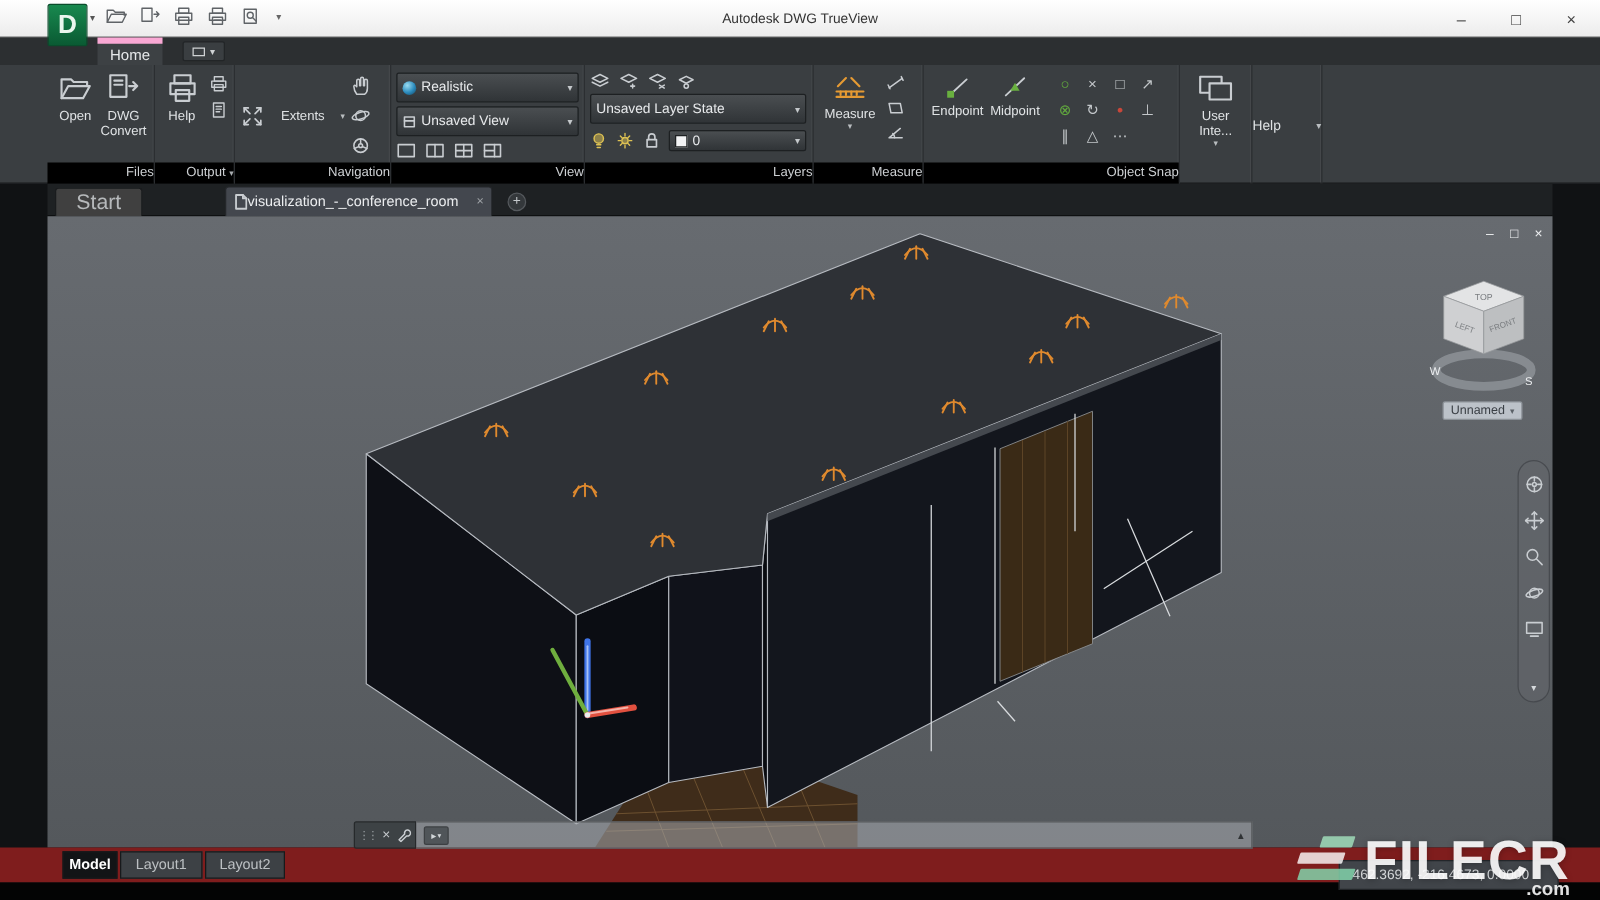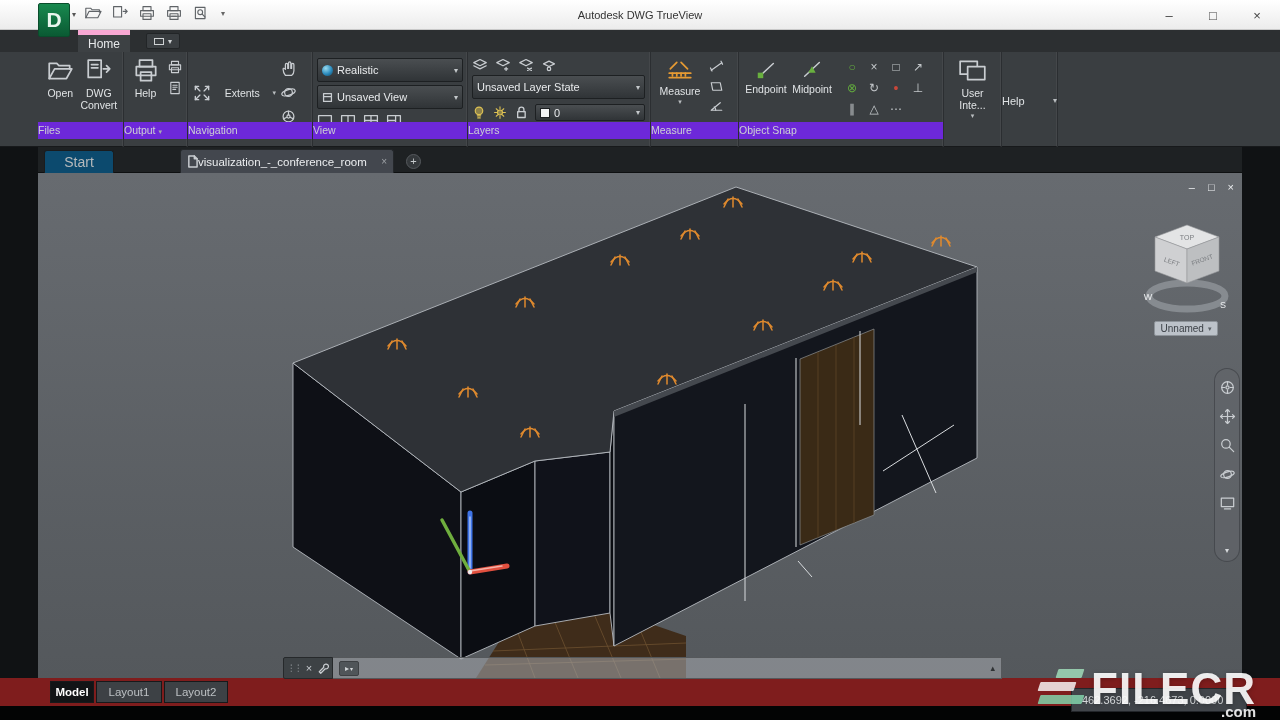--- a/index.html
+++ b/index.html
@@ -23,42 +23,42 @@
   .ribbon-tabs{position:absolute;left:0;top:30px;right:0;height:22px;background:#2c2f31}
   .rtab{position:absolute;left:78px;top:0;width:52px;height:22px;background:#3d4144;color:#e6e8ea;font-size:12px;display:flex;align-items:center;justify-content:center;border-top:5px solid #f9a8d4}
   .rtab-toggle{position:absolute;left:146px;top:3px;width:34px;height:16px;background:#3a3e41;border:1px solid #222527;border-radius:2px;display:flex;align-items:center;justify-content:center;gap:4px;color:#cfd2d4;font-size:8px}
   .rtab-toggle .box{width:10px;height:7px;border:1px solid #cfd2d4;display:inline-block}
 
   
   .ribbon-body{position:absolute;left:0;top:52px;right:0;height:95px;background:#3a3e41;border-bottom:1px solid #17191b}
   .panels{display:flex;height:95px;padding-left:38px}
   .panel{position:relative;height:95px;border-right:1px solid #2b2e31;box-shadow:inset -1px 0 0 rgba(255,255,255,.05);flex:none}
   .pcontent{height:78px;display:flex;align-items:flex-start;padding:3px 4px 0 4px}
-  .plabel{position:absolute;left:0;right:0;bottom:8px;height:17px;background:#6d28d9;color:#cdd0d3;font-size:10.5px;line-height:17px;text-align:left;white-space:nowrap}
+  .plabel{position:absolute;left:0;right:0;bottom:0;height:17px;background:#000000;color:#cdd0d3;font-size:10.5px;line-height:17px;text-align:right;white-space:nowrap}
   .plabel .exp{font-size:7px;margin-left:3px;color:#a9adb0}
   .bigbtn{display:flex;flex-direction:column;align-items:center;color:#e0e3e5;font-size:10.5px;line-height:1.15;padding-top:3px;text-align:center}
   .bigbtn svg{display:block;margin-bottom:3px}
   .bigbtn .bcaret{font-size:7px;color:#b9bdc0;margin-top:1px}
   .smallcol{display:flex;flex-direction:column;align-items:center;gap:7px;padding-top:5px;margin-left:4px}
   .dd{height:24px;background:linear-gradient(#4a4e51,#303437);border:1px solid #1d2022;border-radius:2px;display:flex;align-items:center;font-size:11px;color:#e8eaec;padding:0 4px;gap:4px;white-space:nowrap}
   .dd .grow{flex:1}
   .dd .dcaret{font-size:8px;color:#c4c8cb}
   .viewcol{display:flex;flex-direction:column;gap:3px;width:147px;padding-top:3px}
   .iconrow{display:flex;align-items:center;gap:7px;padding-top:2px}
   .sphere{width:11px;height:11px;border-radius:50%;background:radial-gradient(circle at 35% 30%,#9adbf0,#2a8abc 55%,#15425c)}
   .swatch{width:10px;height:10px;background:#f2f3f4;border:1px solid #1d2022}
   .osnap-grid{display:grid;grid-template-columns:repeat(4,22px);grid-auto-rows:21px;margin-left:6px;margin-top:2px;font-size:12px;color:#c3c7ca;text-align:center}
   .osnap-grid span{line-height:21px}
   .osnap-grid .green{color:#62ab3e}
   .osnap-grid .red{color:#c8473a;font-size:14px}
   .helpcol{display:flex;align-items:center;height:95px;padding:8px 0 6px 0;justify-content:space-between;width:100%}
 
   
   .doctabs{position:absolute;left:38px;right:38px;top:147px;height:26px;background:#1e2123;border-bottom:1px solid #0e1011}
-  .dtab-start{position:absolute;left:6px;top:3px;width:70px;height:23px;background:#0c4a6e;border:1px solid #1a1c1e;border-bottom:none;border-radius:3px 3px 0 0;color:#b6b9bb;font-size:14px;display:flex;align-items:center;justify-content:center}
+  .dtab-start{position:absolute;left:6px;top:3px;width:70px;height:23px;background:#404040;border:1px solid #1a1c1e;border-bottom:none;border-radius:3px 3px 0 0;color:#b6b9bb;font-size:17px;display:flex;align-items:center;justify-content:center}
   .dtab-active{position:absolute;left:142px;top:2px;width:214px;height:24px;background:#43474e;border:1px solid #24272a;border-bottom:none;border-radius:3px 3px 0 0;color:#eceef0;font-size:11.5px;display:flex;align-items:center;gap:0;padding:0 6px}
   .dtab-active .tclose{margin-left:auto;color:#9ea2a6;font-size:10px}
   .dtab-plus{position:absolute;left:368px;top:7px;width:15px;height:15px;border-radius:50%;background:#34383b;border:1px solid #55595d;color:#c6cacd;font-size:11px;line-height:13px;text-align:center}
 
   
   .viewport{position:absolute;left:38px;right:38px;top:173px;bottom:42px;background:linear-gradient(#676b70,#54585c);overflow:hidden}
   .scene{position:absolute;inset:0;width:100%;height:100%}
   .vp-controls{position:absolute;right:8px;top:8px;display:flex;gap:13px;color:#eef0f2;font-size:11px;z-index:5}
   .vp-controls span{cursor:default}
   .viewcube{position:absolute;left:1101px;top:36px;width:96px;height:130px;z-index:4}

